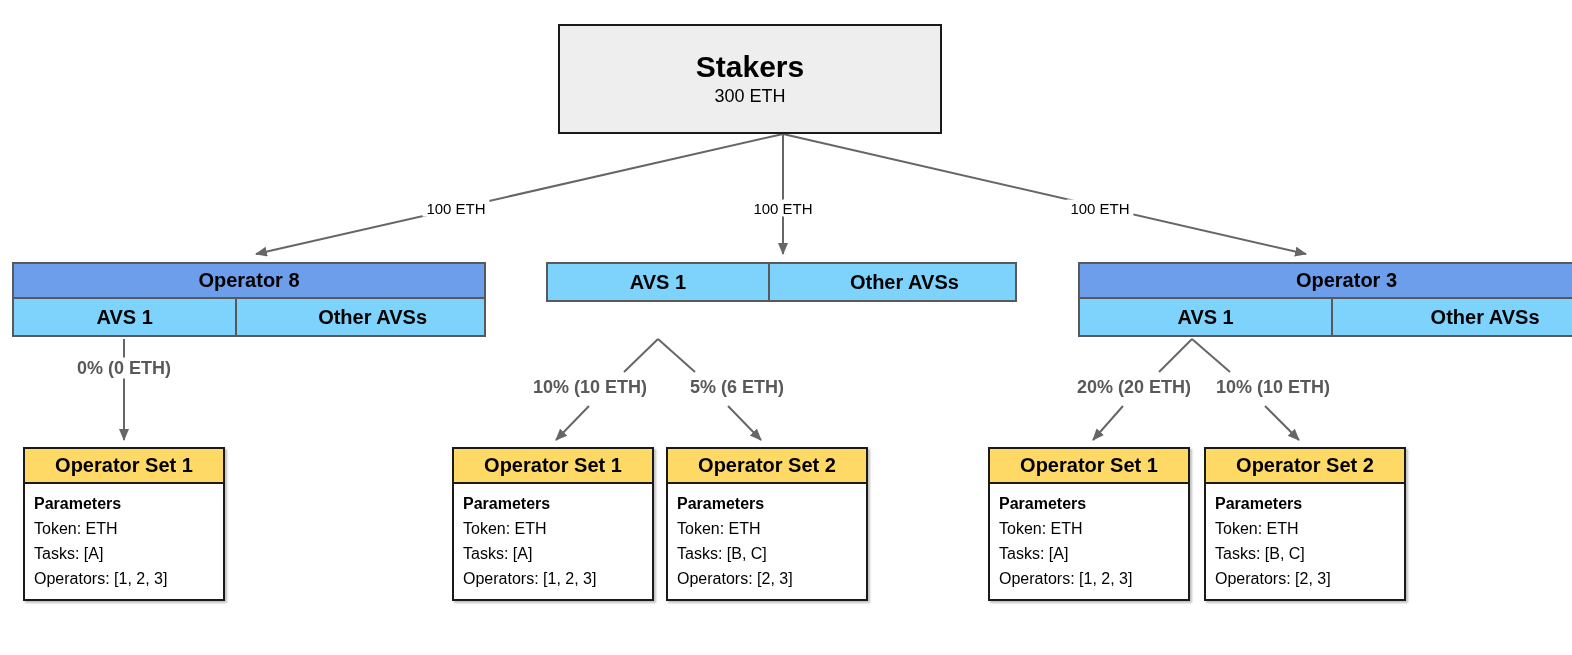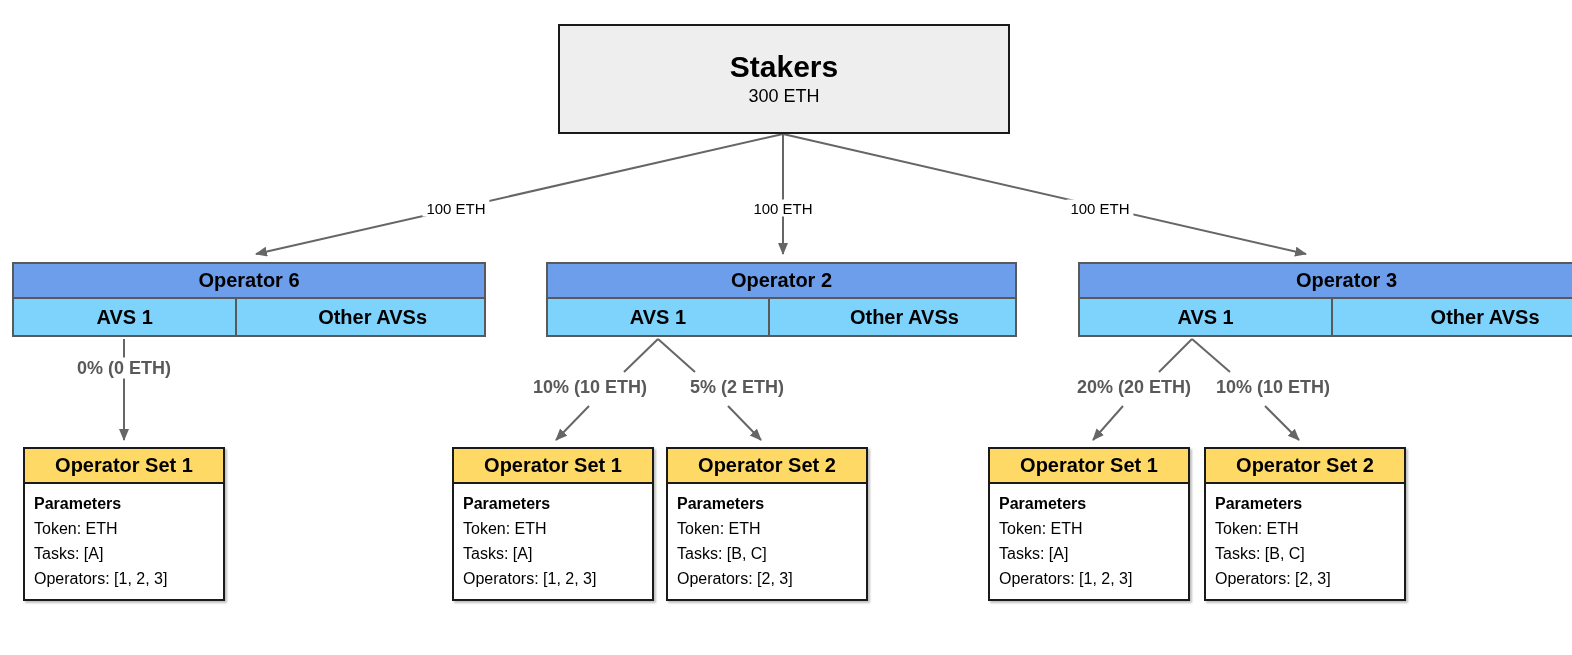--- a/index.html
+++ b/index.html
@@ -20,21 +20,21 @@
     left: 0; top: 0;
     width: 1572px;
     height: 655px;
     z-index: 1;
   }
   .node { position: absolute; z-index: 2; }
 
   
   .stakers {
     left: 558px; top: 24px;
-    width: 452px; height: 110px;
+    width: 384px; height: 110px;
     background: #eeeeee;
     border: 2px solid #1a1a1a;
     display: flex;
     flex-direction: column;
     align-items: center;
     justify-content: center;
   }
   .stakers-title { font-size: 30px; font-weight: bold; line-height: 34px; }
   .stakers-amount { font-size: 18px; line-height: 24px; }
 
@@ -147,46 +147,45 @@
   <div class="node stakers">
     <div class="stakers-title">Stakers</div>
     <div class="stakers-amount">300 ETH</div>
   </div>
 
   <span class="edge-label" style="left:456px; top:208px;">100 ETH</span>
   <span class="edge-label" style="left:783px; top:208px;">100 ETH</span>
   <span class="edge-label" style="left:1100px; top:208px;">100 ETH</span>
 
   <div class="node operator" style="left:12px; width:474px;">
-    <div class="op-header">Operator 6</div>
+    <div class="op-header">Operator 8</div>
     <div class="op-row">
       <div class="avs-cell">AVS 1</div>
       <div class="other-avs-cell">Other AVSs</div>
     </div>
   </div>
 
   <div class="node operator" style="left:546px; width:471px;">
-    <div class="op-header">Operator 2</div>
     <div class="op-row">
       <div class="avs-cell">AVS 1</div>
       <div class="other-avs-cell">Other AVSs</div>
     </div>
   </div>
 
   <div class="node operator" style="left:1078px; width:537px;">
     <div class="op-header">Operator 3</div>
     <div class="op-row">
       <div class="avs-cell">AVS 1</div>
       <div class="other-avs-cell">Other AVSs</div>
     </div>
   </div>
 
   <span class="alloc-label" style="left:124px; top:368px;">0% (0 ETH)</span>
   <span class="alloc-label" style="left:590px; top:387px;">10% (10 ETH)</span>
-  <span class="alloc-label" style="left:737px; top:387px;">5% (2 ETH)</span>
+  <span class="alloc-label" style="left:737px; top:387px;">5% (6 ETH)</span>
   <span class="alloc-label" style="left:1134px; top:387px;">20% (20 ETH)</span>
   <span class="alloc-label" style="left:1273px; top:387px;">10% (10 ETH)</span>
 
   <div class="node opset" style="left:23px;">
     <div class="opset-header">Operator Set 1</div>
     <div class="opset-body">
       <div class="param-heading">Parameters</div>
       <div>Token: ETH</div>
       <div>Tasks: [A]</div>
       <div>Operators: [1, 2, 3]</div>

